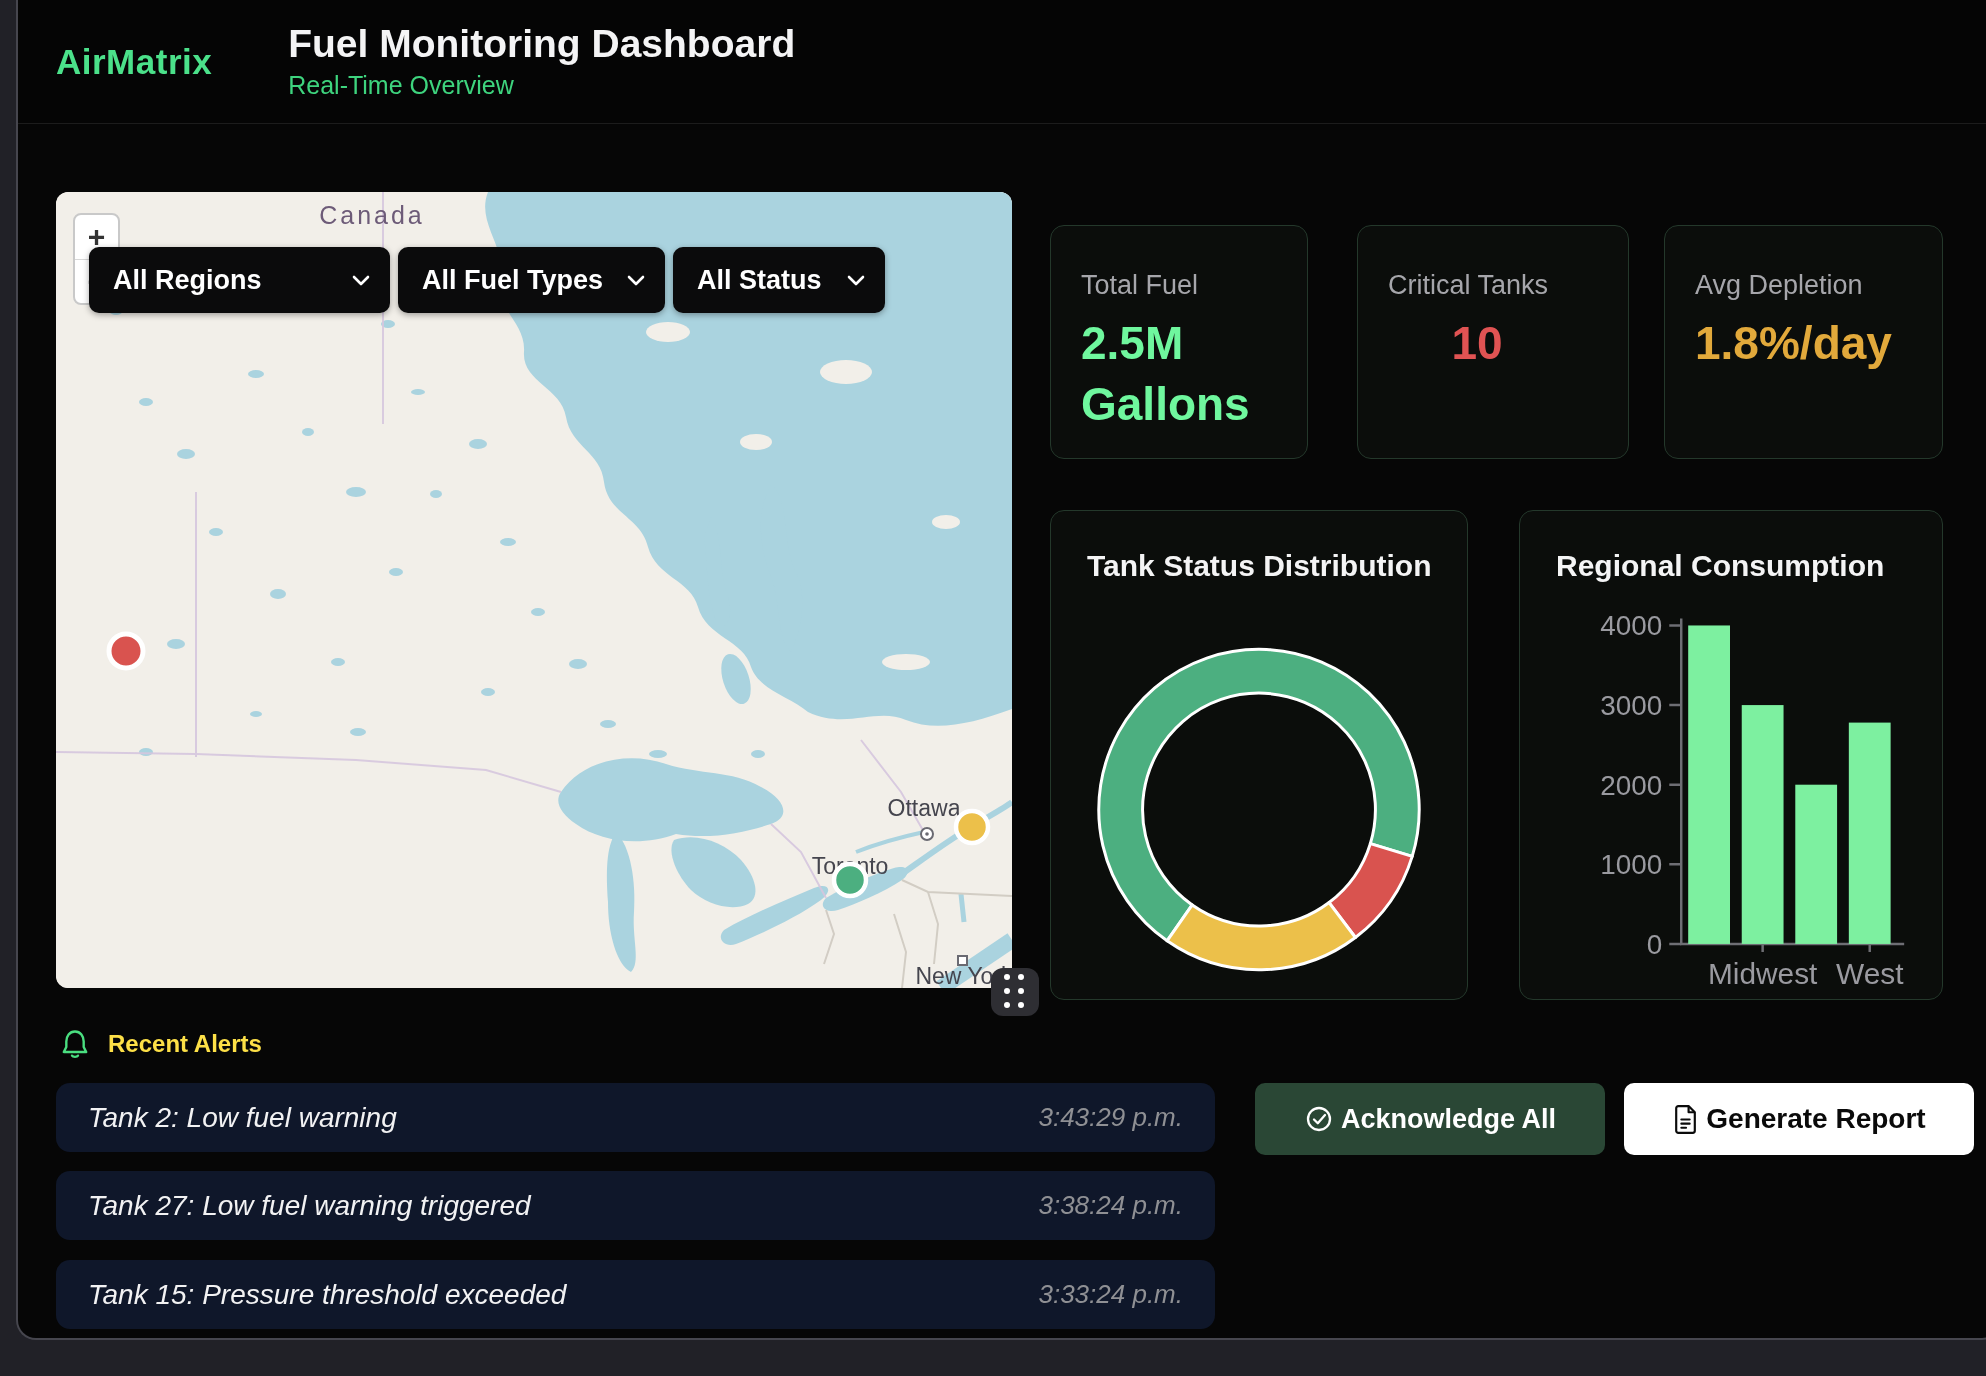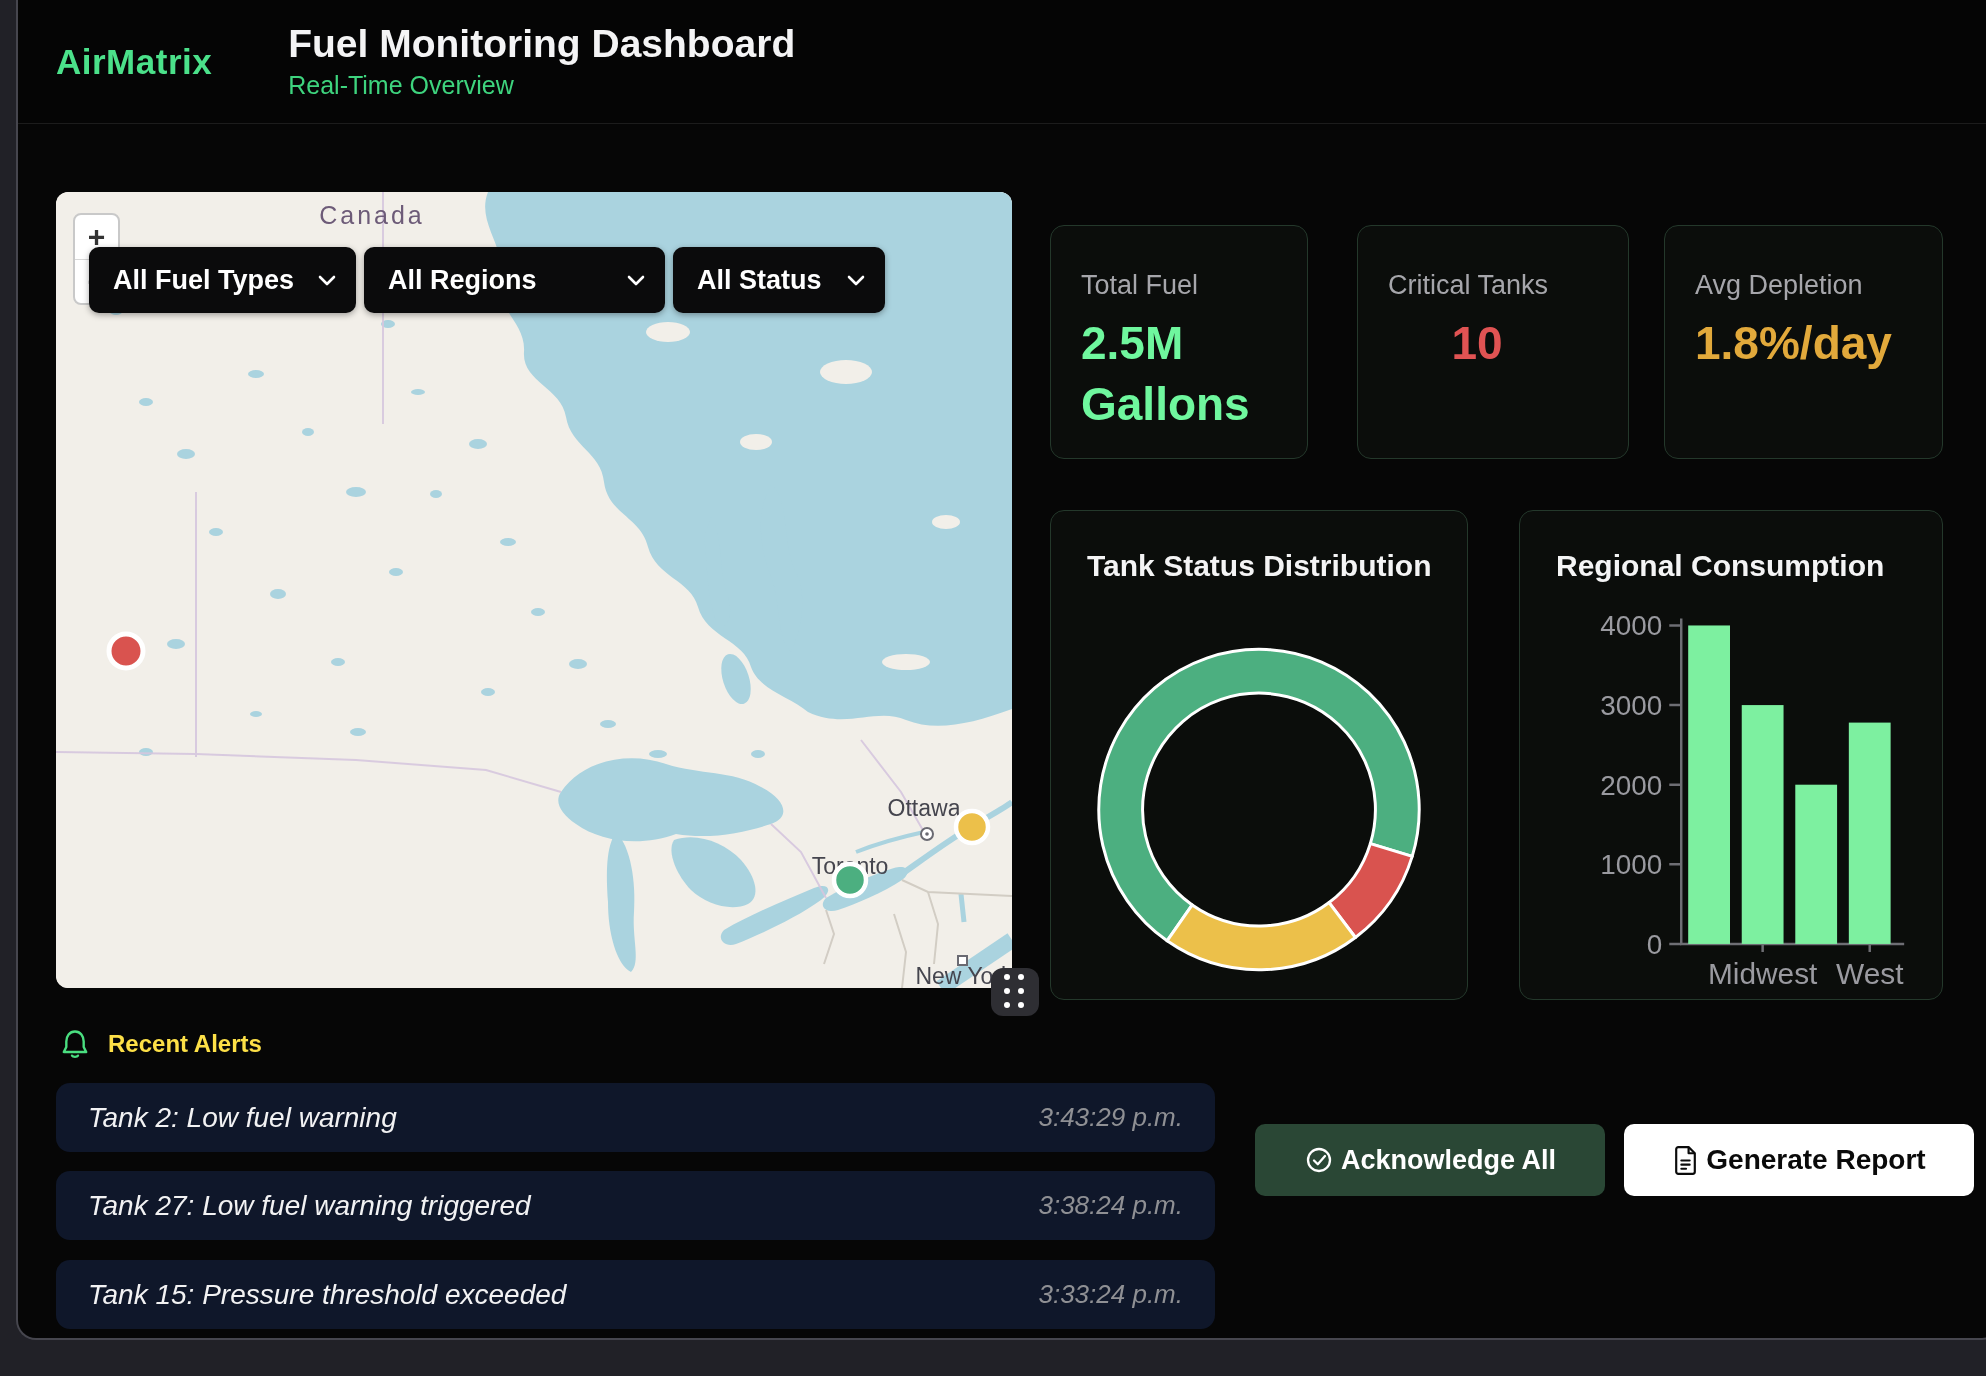--- a/index.html
+++ b/index.html
@@ -46,21 +46,21 @@
   .chart-card svg{position:absolute;inset:0;}
   
   .alerts-head{position:absolute;left:42px;top:1028px;display:flex;align-items:center;gap:18px;}
   .alerts-title{font-size:24px;font-weight:bold;color:#fde047;}
   .alert-row{position:absolute;left:38px;width:1159px;height:69px;background:#0f172a;
     border-radius:14px;display:flex;align-items:center;justify-content:space-between;
     padding:0 32px;box-sizing:border-box;cursor:pointer;font-style:italic;}
   .alert-text{font-size:28px;color:#f2f2f3;}
   .alert-time{font-size:26px;color:#8f9094;}
   
-  .btn{position:absolute;top:1124px;width:350px;height:72px;border-radius:10px;display:flex;
+  .btn{position:absolute;top:1083px;width:350px;height:72px;border-radius:10px;display:flex;
     align-items:center;justify-content:center;gap:7px;cursor:pointer;box-sizing:border-box;}
   .btn-ack{left:1237px;background:#2a4735;color:#fff;font-size:27px;font-weight:600;}
   .btn-gen{left:1606px;background:#ffffff;color:#0a0a0a;font-size:28px;font-weight:bold;}
 </style>
 </head>
 <body>
 
 <div class="frame">
 
   <div class="header">
@@ -164,28 +164,28 @@
       <circle cx="916" cy="635" r="16" stroke="#ffffff" stroke-width="4.5" fill="#ecc04a"></circle>
       <circle cx="794" cy="688" r="16" stroke="#ffffff" stroke-width="4.5" fill="#4caf80"></circle>
     </svg>
 
     <div class="zoom-ctl">
       <div class="zoom-btn top">+</div>
       <div class="zoom-btn">−</div>
     </div>
 
     <div class="chips">
-      <div class="chip" style="width:267px">
-        <span>All Fuel Types</span>
+      <div class="chip" style="width:301px">
+        <span>All Regions</span>
         <svg width="18" height="11" viewBox="0 0 18 11">
           <polyline points="2,2 9,9 16,2" fill="none" stroke="#fff" stroke-width="2.6" stroke-linecap="round" stroke-linejoin="round"></polyline>
         </svg>
       </div>
-      <div class="chip" style="width:301px">
-        <span>All Regions</span>
+      <div class="chip" style="width:267px">
+        <span>All Fuel Types</span>
         <svg width="18" height="11" viewBox="0 0 18 11">
           <polyline points="2,2 9,9 16,2" fill="none" stroke="#fff" stroke-width="2.6" stroke-linecap="round" stroke-linejoin="round"></polyline>
         </svg>
       </div>
       <div class="chip" style="width:212px">
         <span>All Status</span>
         <svg width="18" height="11" viewBox="0 0 18 11">
           <polyline points="2,2 9,9 16,2" fill="none" stroke="#fff" stroke-width="2.6" stroke-linecap="round" stroke-linejoin="round"></polyline>
         </svg>
       </div>

